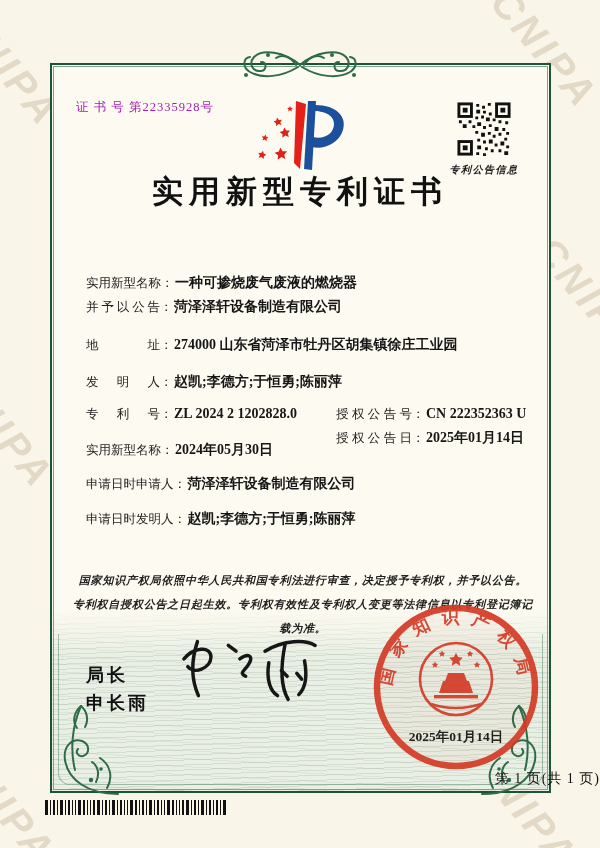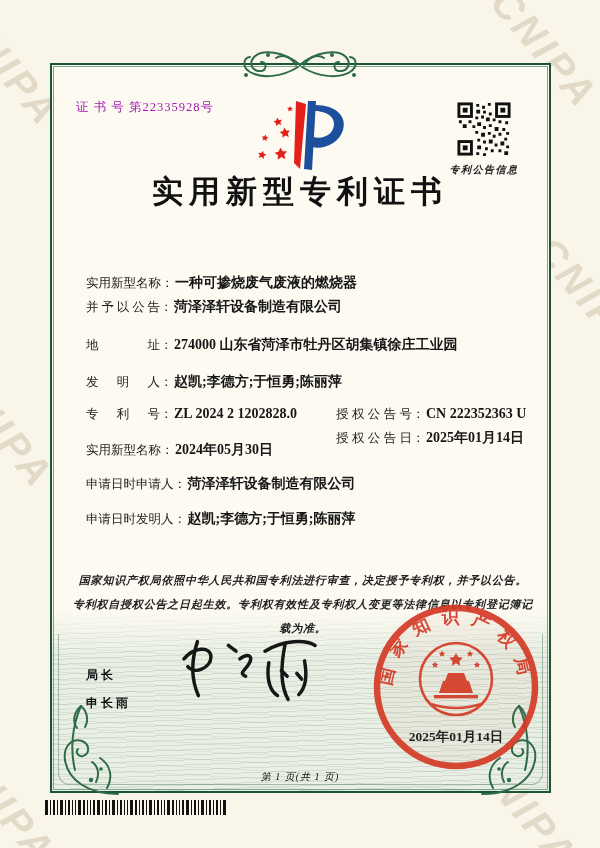--- a/index.html
+++ b/index.html
@@ -71,26 +71,26 @@
   }
   .row2 .colon{display:inline-block; width:14px; font-size:12.5px; color:#222;}
   .row2 .val{font-weight:700; color:#161616;}
   .legal{
     position:absolute; left:68px; right:62px; top:568px; text-align:center;
     font-size:11px; line-height:24px; font-weight:600; font-style:italic;
     letter-spacing:0.8px; color:#222;
   }
   .director{position:absolute; left:86px; top:661px;
     font-family:"Liberation Sans","DejaVu Sans",sans-serif;
-    font-size:12px; font-weight:700; letter-spacing:3px; color:#111; line-height:28px;}
+    font-size:18px; font-weight:700; letter-spacing:3px; color:#111; line-height:28px;}
   .sig{position:absolute; left:168px; top:630px;}
   .seal{position:absolute; left:368px; top:599px;}
   .footer{
-    position:absolute; left:0; right:0; top:770px; text-align:center;
-    font-size:10px; letter-spacing:1px; color:#111;font-style:italic;
+    position:absolute; left:0; right:0; top:770px; text-align:right;
+    font-size:14px; letter-spacing:1px; color:#111;
   }
   .barcode{position:absolute; left:45px; top:800px; z-index:4;}
 </style>
 </head>
 <body>
 
 <div class="page">
 
   <span class="wm" style="left:-22px;top:-2px;">CNIPA</span>
   <span class="wm" style="left:516px;top:-20px;">CNIPA</span>

